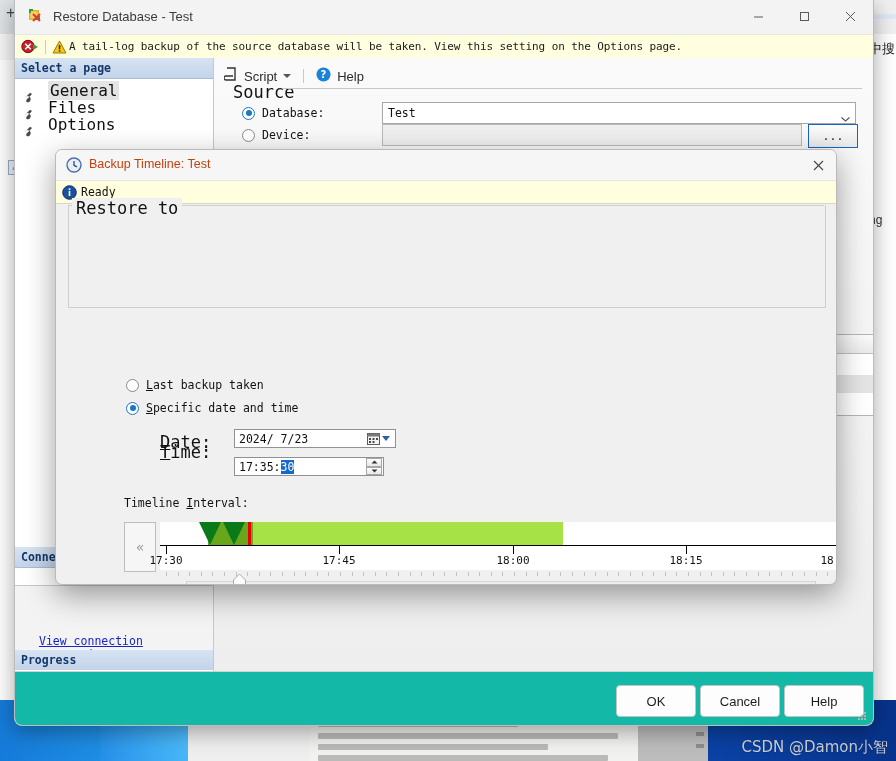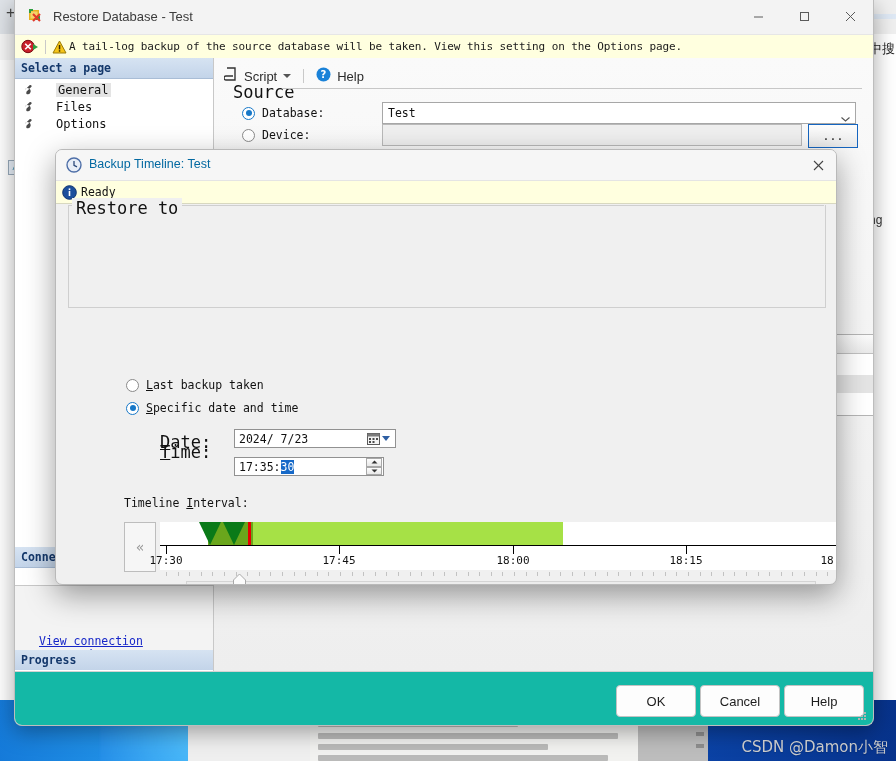--- a/index.html
+++ b/index.html
@@ -53,21 +53,21 @@
   #warn-stop-icon{margin-left:6px;width:18px;height:16px;}
   .vdiv{width:1px;height:14px;background:#c9c9c9;margin:0 6px;}
   #warn-tri-icon{width:15px;height:14px;}
   #warning-text{font-family:"DejaVu Sans Mono",monospace;font-size:11px;color:#1a1a1a;margin-left:2px;letter-spacing:-0.1px;}
   
   #restore-body{position:absolute;left:0;top:58px;width:858px;height:613px;display:flex;}
   #left-pane{width:198px;background:#f3f3f3;border-right:1px solid #c8c8c8;position:relative;}
   .pane-head{background:linear-gradient(180deg,#d6e3f2 0%,#c3d4e9 100%);border-bottom:1px solid #a9bdd6;
     font-family:"DejaVu Sans Mono",monospace;font-weight:bold;font-size:11.5px;color:#14386b;padding:3px 6px;}
   #sel-page-list{padding:4px 0 0 8px;background:#ffffff;height:150px;}
-  .page-item{display:flex;align-items:flex-start;gap:20px;height:17px;font-family:"DejaVu Sans Mono",monospace;font-size:12px;color:#111;}
+  .page-item{display:flex;align-items:flex-end;gap:12px;height:17px;font-family:"DejaVu Sans Mono",monospace;font-size:16px;color:#111;}
   .page-item .lbl.sel{background:#e4e4e4;padding:0 2px;}
   .wrench{width:13px;height:12px;}
   #left-white{background:#fff;height:352px;border-bottom:1px solid #c8c8c8;}
   #conn-head{position:absolute;left:0;top:489px;width:198px;box-sizing:border-box;}
   #conn-body{position:absolute;left:0;top:509px;width:198px;height:62px;background:#fff;}
   #conn-line{display:flex;align-items:center;gap:5px;padding:4px 0 0 6px;font-family:"DejaVu Sans Mono",monospace;font-size:11.5px;color:#111;}
   #view-conn-props{position:absolute;left:24px;top:576px;font-family:"DejaVu Sans Mono",monospace;font-size:11.5px;
     color:#1626c8;text-decoration:underline;cursor:pointer;}
   #progress-head{position:absolute;left:0;top:592px;width:198px;box-sizing:border-box;}
   #progress-body{position:absolute;left:0;top:612px;width:198px;height:60px;background:#fff;display:flex;gap:8px;padding:8px 6px 0 8px;box-sizing:border-box;}
@@ -99,21 +99,21 @@
   #verify-btn{position:absolute;right:10px;top:634px;}
   #restore-footer{position:absolute;left:0;top:671px;width:858px;height:54px;background:#14b8a6;border-top:1px solid #d2d2d2;}
   .btn-win{border:1px solid #c3c3c3;background:#fdfdfd;border-radius:4px;height:30px;width:78px;
     font-size:13px;color:#1d1d1d;display:flex;align-items:center;justify-content:center;}
   #grip{position:absolute;right:5px;bottom:4px;width:12px;height:12px;}
   
   #timeline-dialog{position:absolute;left:55px;top:149px;width:780px;height:434px;background:#f0f0f0;
     border:1px solid #b9b9b9;border-radius:7px;box-shadow:0 10px 30px rgba(0,0,0,.38);overflow:hidden;}
   #tl-titlebar{height:30px;background:#f6f6f6;border-bottom:1px solid #e4e4e4;position:relative;}
   #tl-clock-icon{position:absolute;left:10px;top:7px;width:16px;height:16px;}
-  #tl-title-text{position:absolute;left:33px;top:7px;font-size:12.5px;color:#0369a1;}
+  #tl-title-text{position:absolute;left:33px;top:7px;font-size:12.5px;color:#c2410c;}
   #tl-close{position:absolute;right:6px;top:3px;width:24px;height:24px;display:flex;align-items:center;justify-content:center;color:#444;}
   #tl-status{height:22px;background:#ffffdf;border-bottom:1px solid #d8d8c0;display:flex;align-items:center;gap:4px;padding-left:6px;}
   #tl-info-icon{width:15px;height:15px;}
   #tl-status-text{font-family:"DejaVu Sans Mono",monospace;font-size:11.5px;color:#111;}
   #grp-restore-to{position:absolute;left:12px;top:55px;width:756px;height:102px;border:1px solid #cfcfcf;border-top:none;}
   #grp-restore-to-label{position:absolute;left:16px;top:48px;background:#f0f0f0;padding:0 4px;z-index:2;}
   #grp-restore-to-top-l{position:absolute;left:12px;top:55px;width:6px;height:1px;background:#cfcfcf;}
   #grp-restore-to-top-r{position:absolute;left:98px;top:55px;width:670px;height:1px;background:#cfcfcf;}
   .tl-radio-row{position:absolute;display:flex;align-items:center;gap:7px;font-family:"DejaVu Sans Mono",monospace;font-size:11.5px;color:#111;}
   .ul{text-decoration:underline;}

